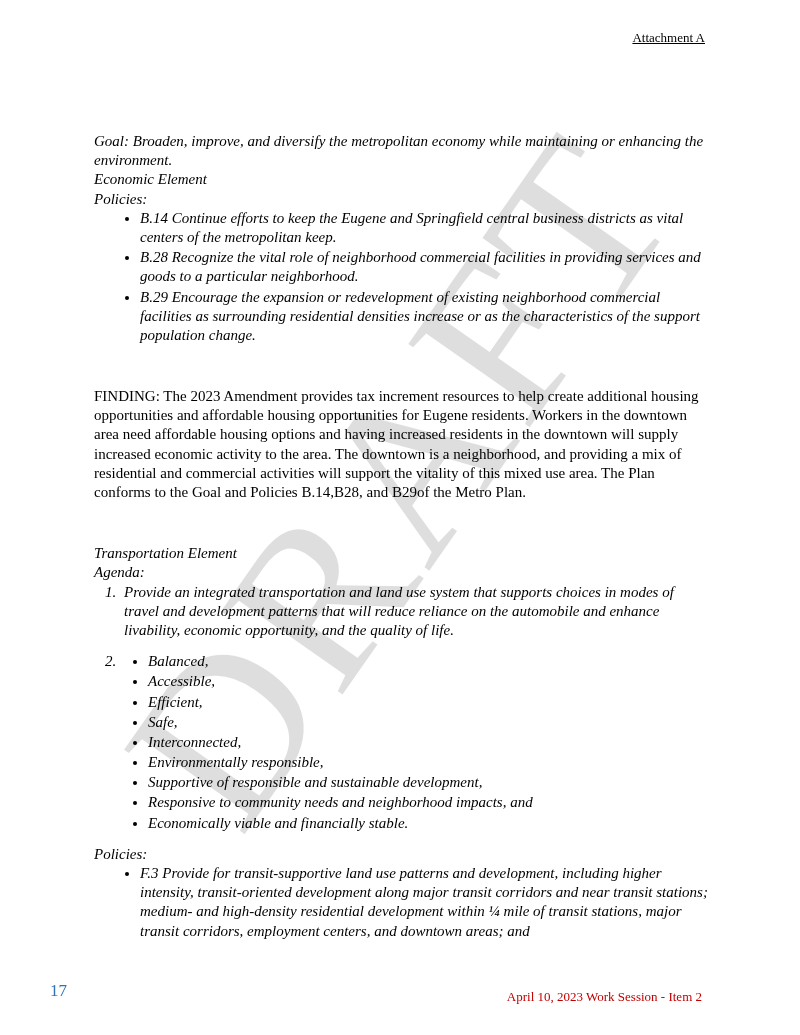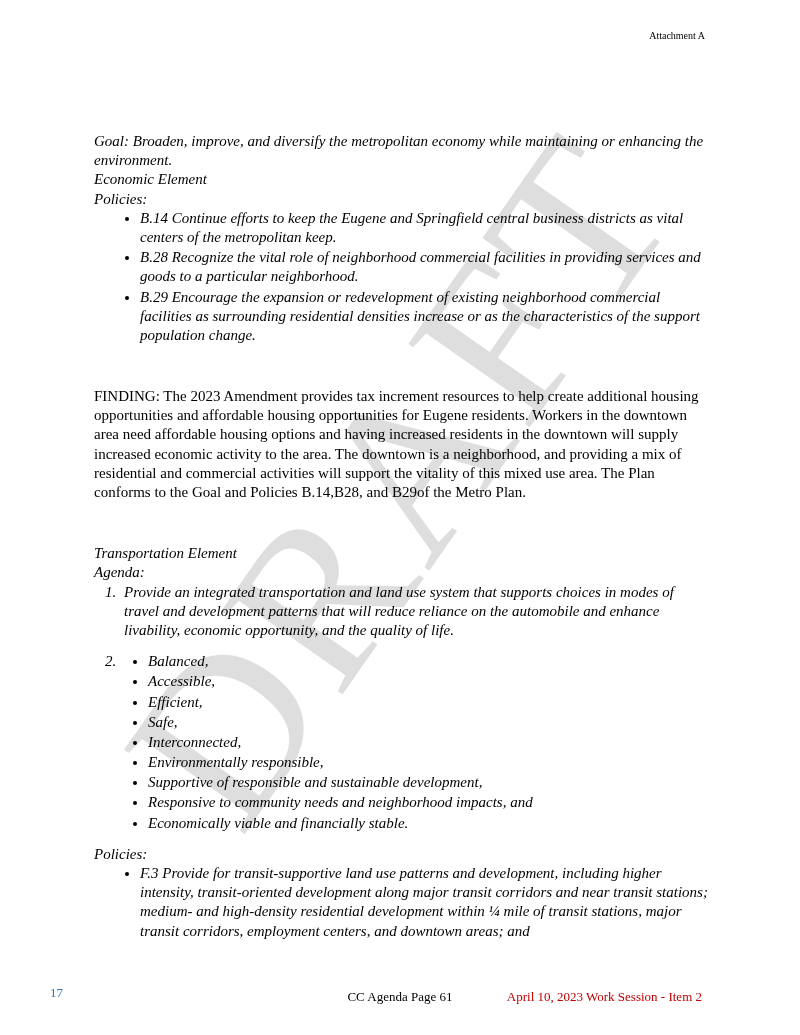--- a/index.html
+++ b/index.html
@@ -26,22 +26,23 @@
     color: rgba(0, 0, 0, 0.13);
     font-family: "Liberation Serif", serif;
     white-space: nowrap;
     z-index: 0;
     pointer-events: none;
     user-select: none;
   }
   .attachment-label {
     position: absolute;
     top: 30px; right: 95px;
-    font-size: 10px;
+    font-size: 13px;
     z-index: 2;
+    text-decoration: underline;
   }
   .content {
     position: absolute;
     top: 92px; left: 94px;
     width: 614px;
     font-size: 15px;
     line-height: 1.28;
     z-index: 1;
   }
   .italic { font-style: italic; }
@@ -65,21 +66,21 @@
     position: absolute;
     left: 0; right: 0; bottom: 30px;
     height: 20px;
     font-size: 13px;
     z-index: 2;
   }
   .page-number {
     position: absolute;
     left: 50px; bottom: 4px;
     color: #2e74b5;
-    font-size: 13px;
+    font-size: 17px;
   }
   .footer-center {
     position: absolute;
     left: 0; right: 0; bottom: 0;
     text-align: center;
     color: #000000;
   }
   .footer-right {
     position: absolute;
     right: 98px; bottom: 0;
@@ -133,17 +134,16 @@
       <p>Policies:</p>
       <ul class="bullet-list">
         <li>F.3 Provide for transit-supportive land use patterns and development, including higher intensity, transit-oriented development along major transit corridors and near transit stations; medium- and high-density residential development within ¼ mile of transit stations, major transit corridors, employment centers, and downtown areas; and</li>
       </ul>
     </div>
 
   </div>
 
   <div class="footer">
     <span class="page-number">17</span>
-    <span class="footer-center">CC Agenda Page 61</span>
     <span class="footer-right">April 10, 2023 Work Session - Item 2</span>
   </div>
 
 </div>
 
 </body></html>

